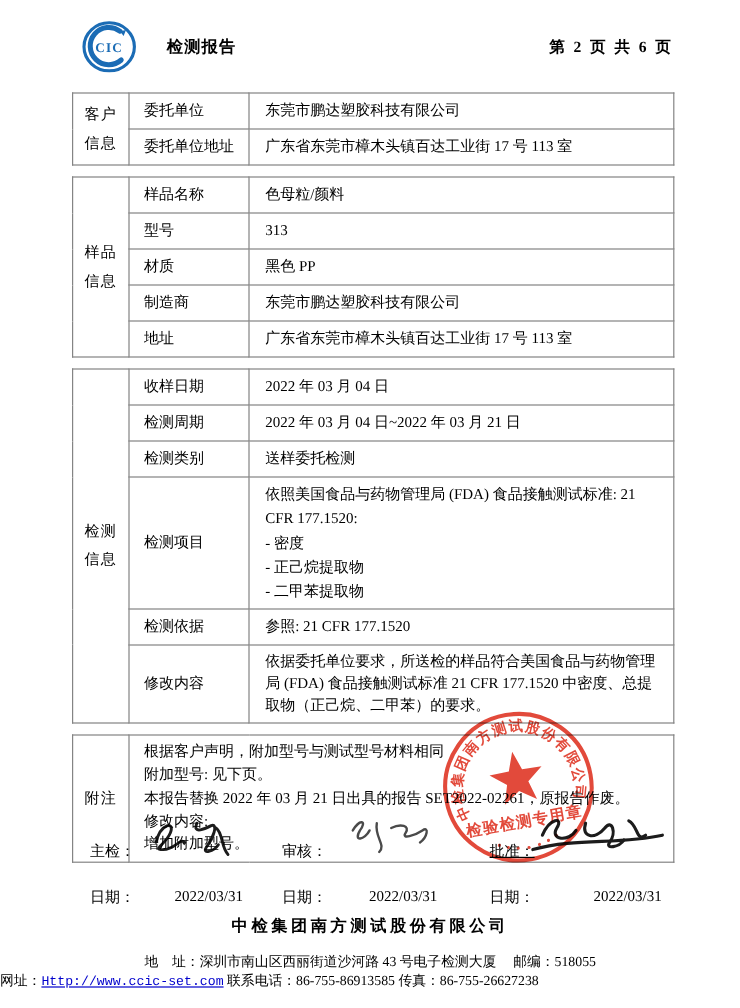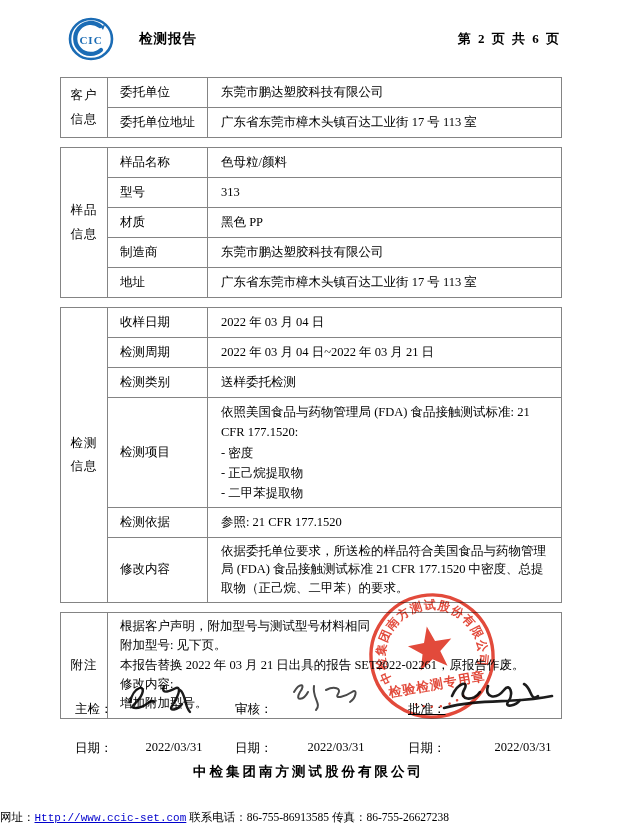--- a/index.html
+++ b/index.html
@@ -219,19 +219,22 @@
         <circle cx="53" cy="118" r="1.3"></circle>
         <circle cx="61" cy="120" r="1.3"></circle>
       <circle cx="70" cy="121" r="1.3"></circle>
         <circle cx="79" cy="120" r="1.3"></circle>
         <circle cx="87" cy="118" r="1.3"></circle>
       <circle cx="94" cy="115" r="1.3"></circle>
     </g>
   </svg>
 
   <div class="f-company">中检集团南方测试股份有限公司</div>
+  <div class="f-line1">
+    <span>地　址：</span><span>深圳市南山区西丽街道沙河路 43 号电子检测大厦</span><span class="sp"></span><span>邮编：</span><span>518055</span>
+  </div>
   <div class="f-line2">
     <span>网址：</span><a class="f-link" href="#">Http://www.ccic-set.com</a>
     <span>联系电话：</span><span>86-755-86913585</span>
     <span>传真：</span><span>86-755-26627238</span>
   </div>
 
 </div>
 
 </body></html>

